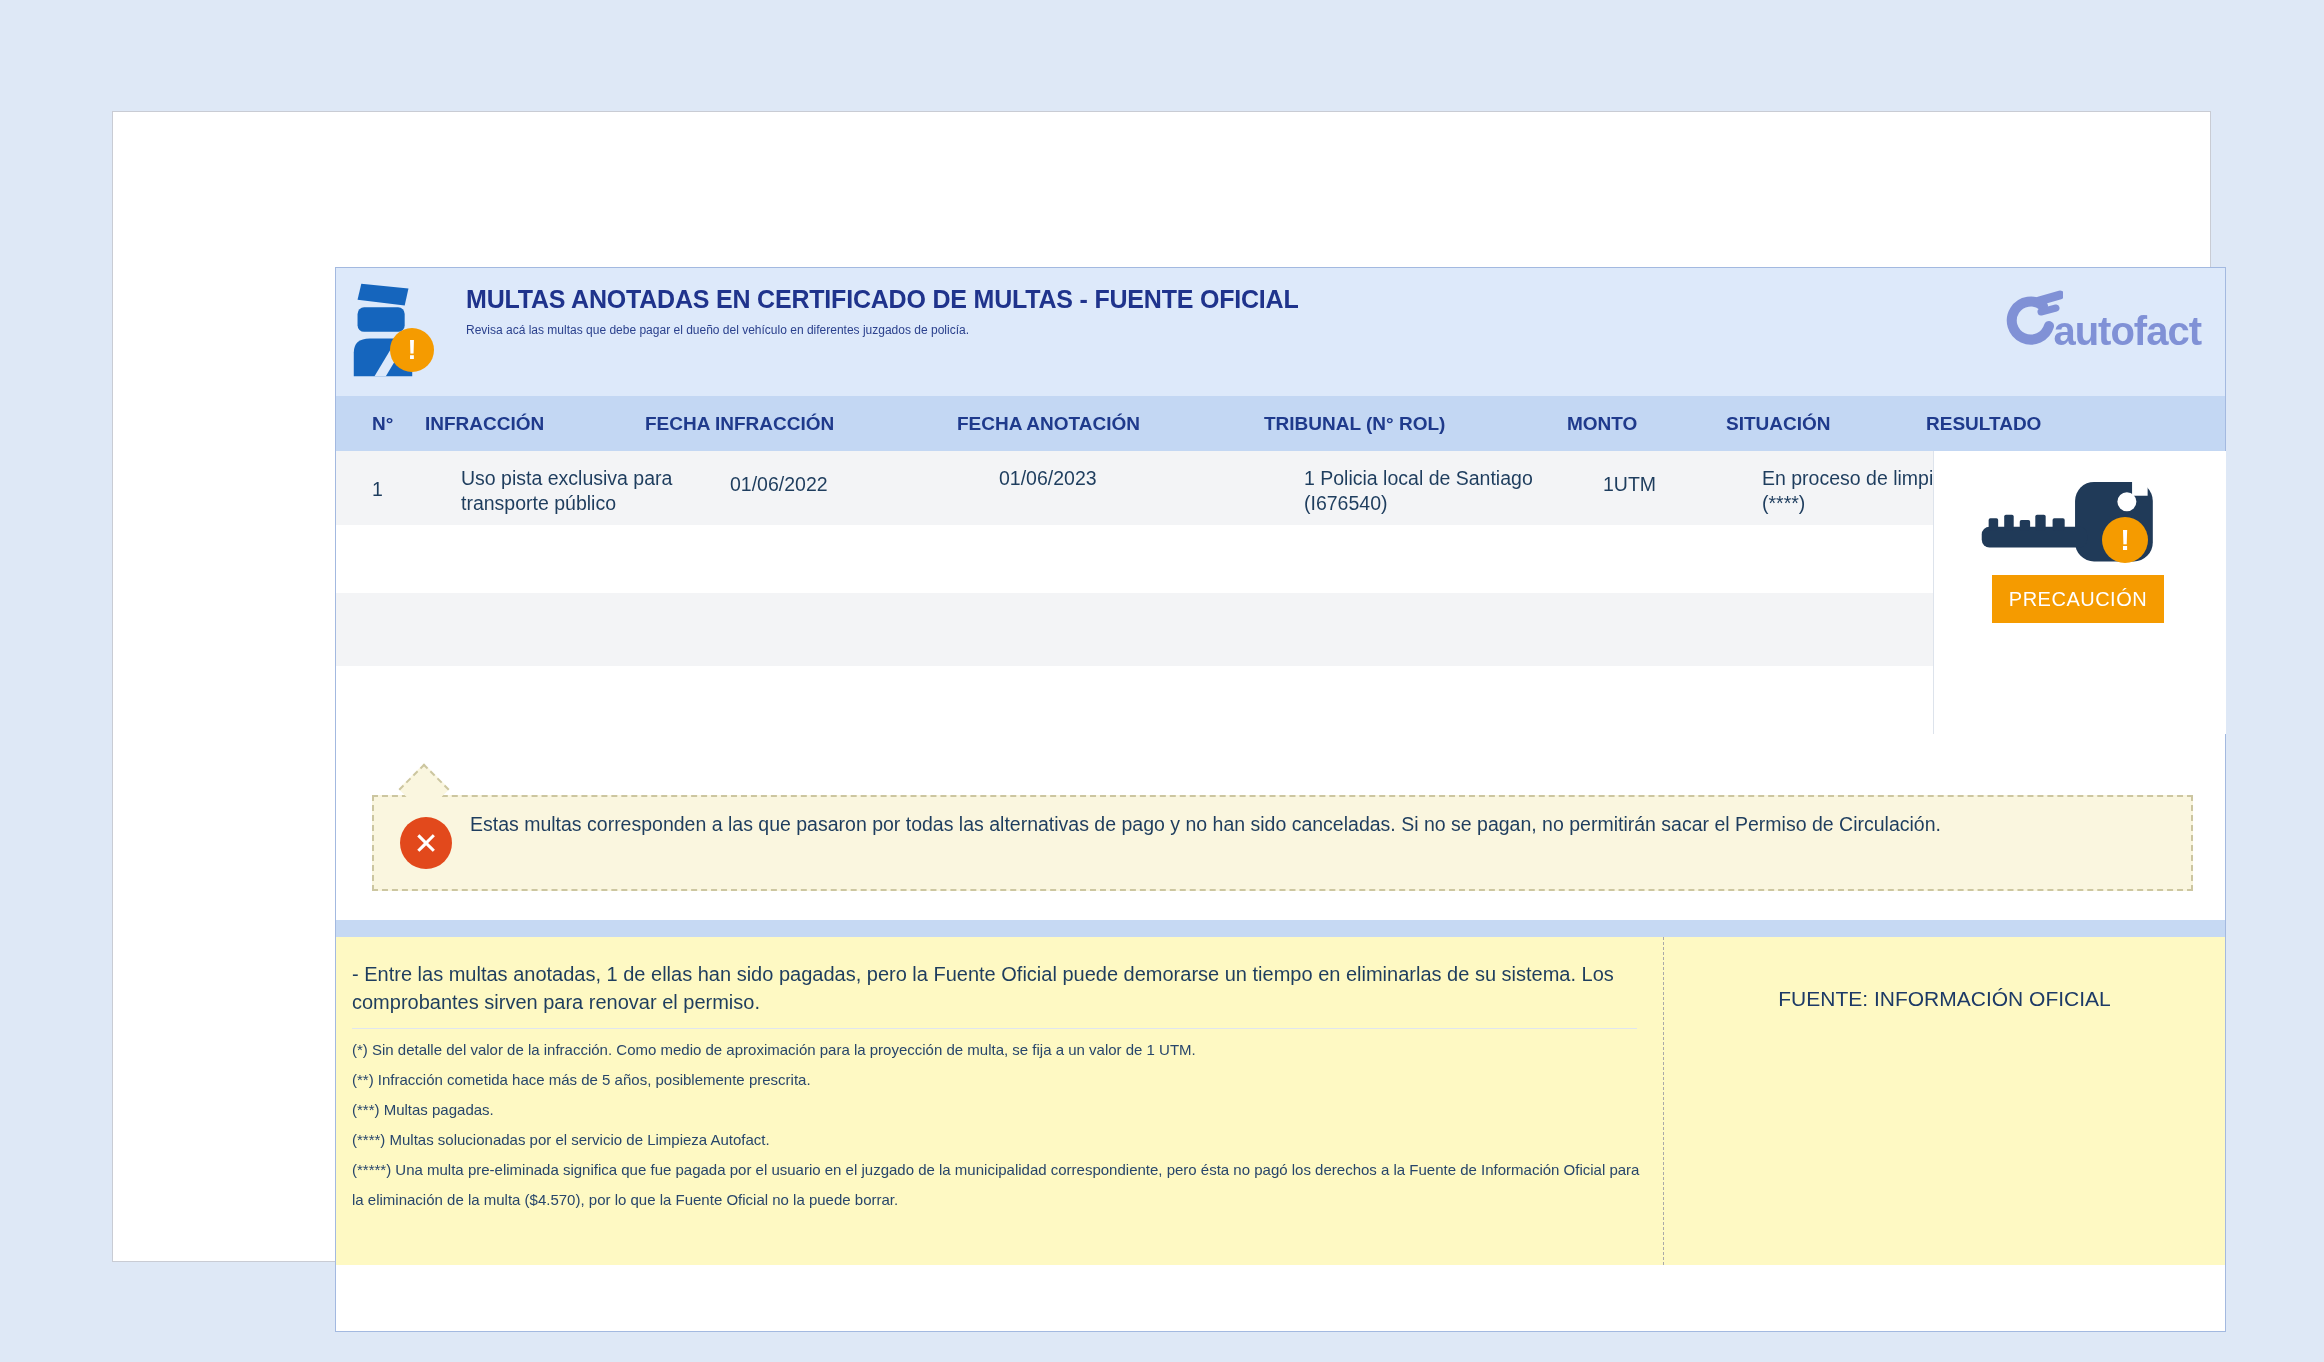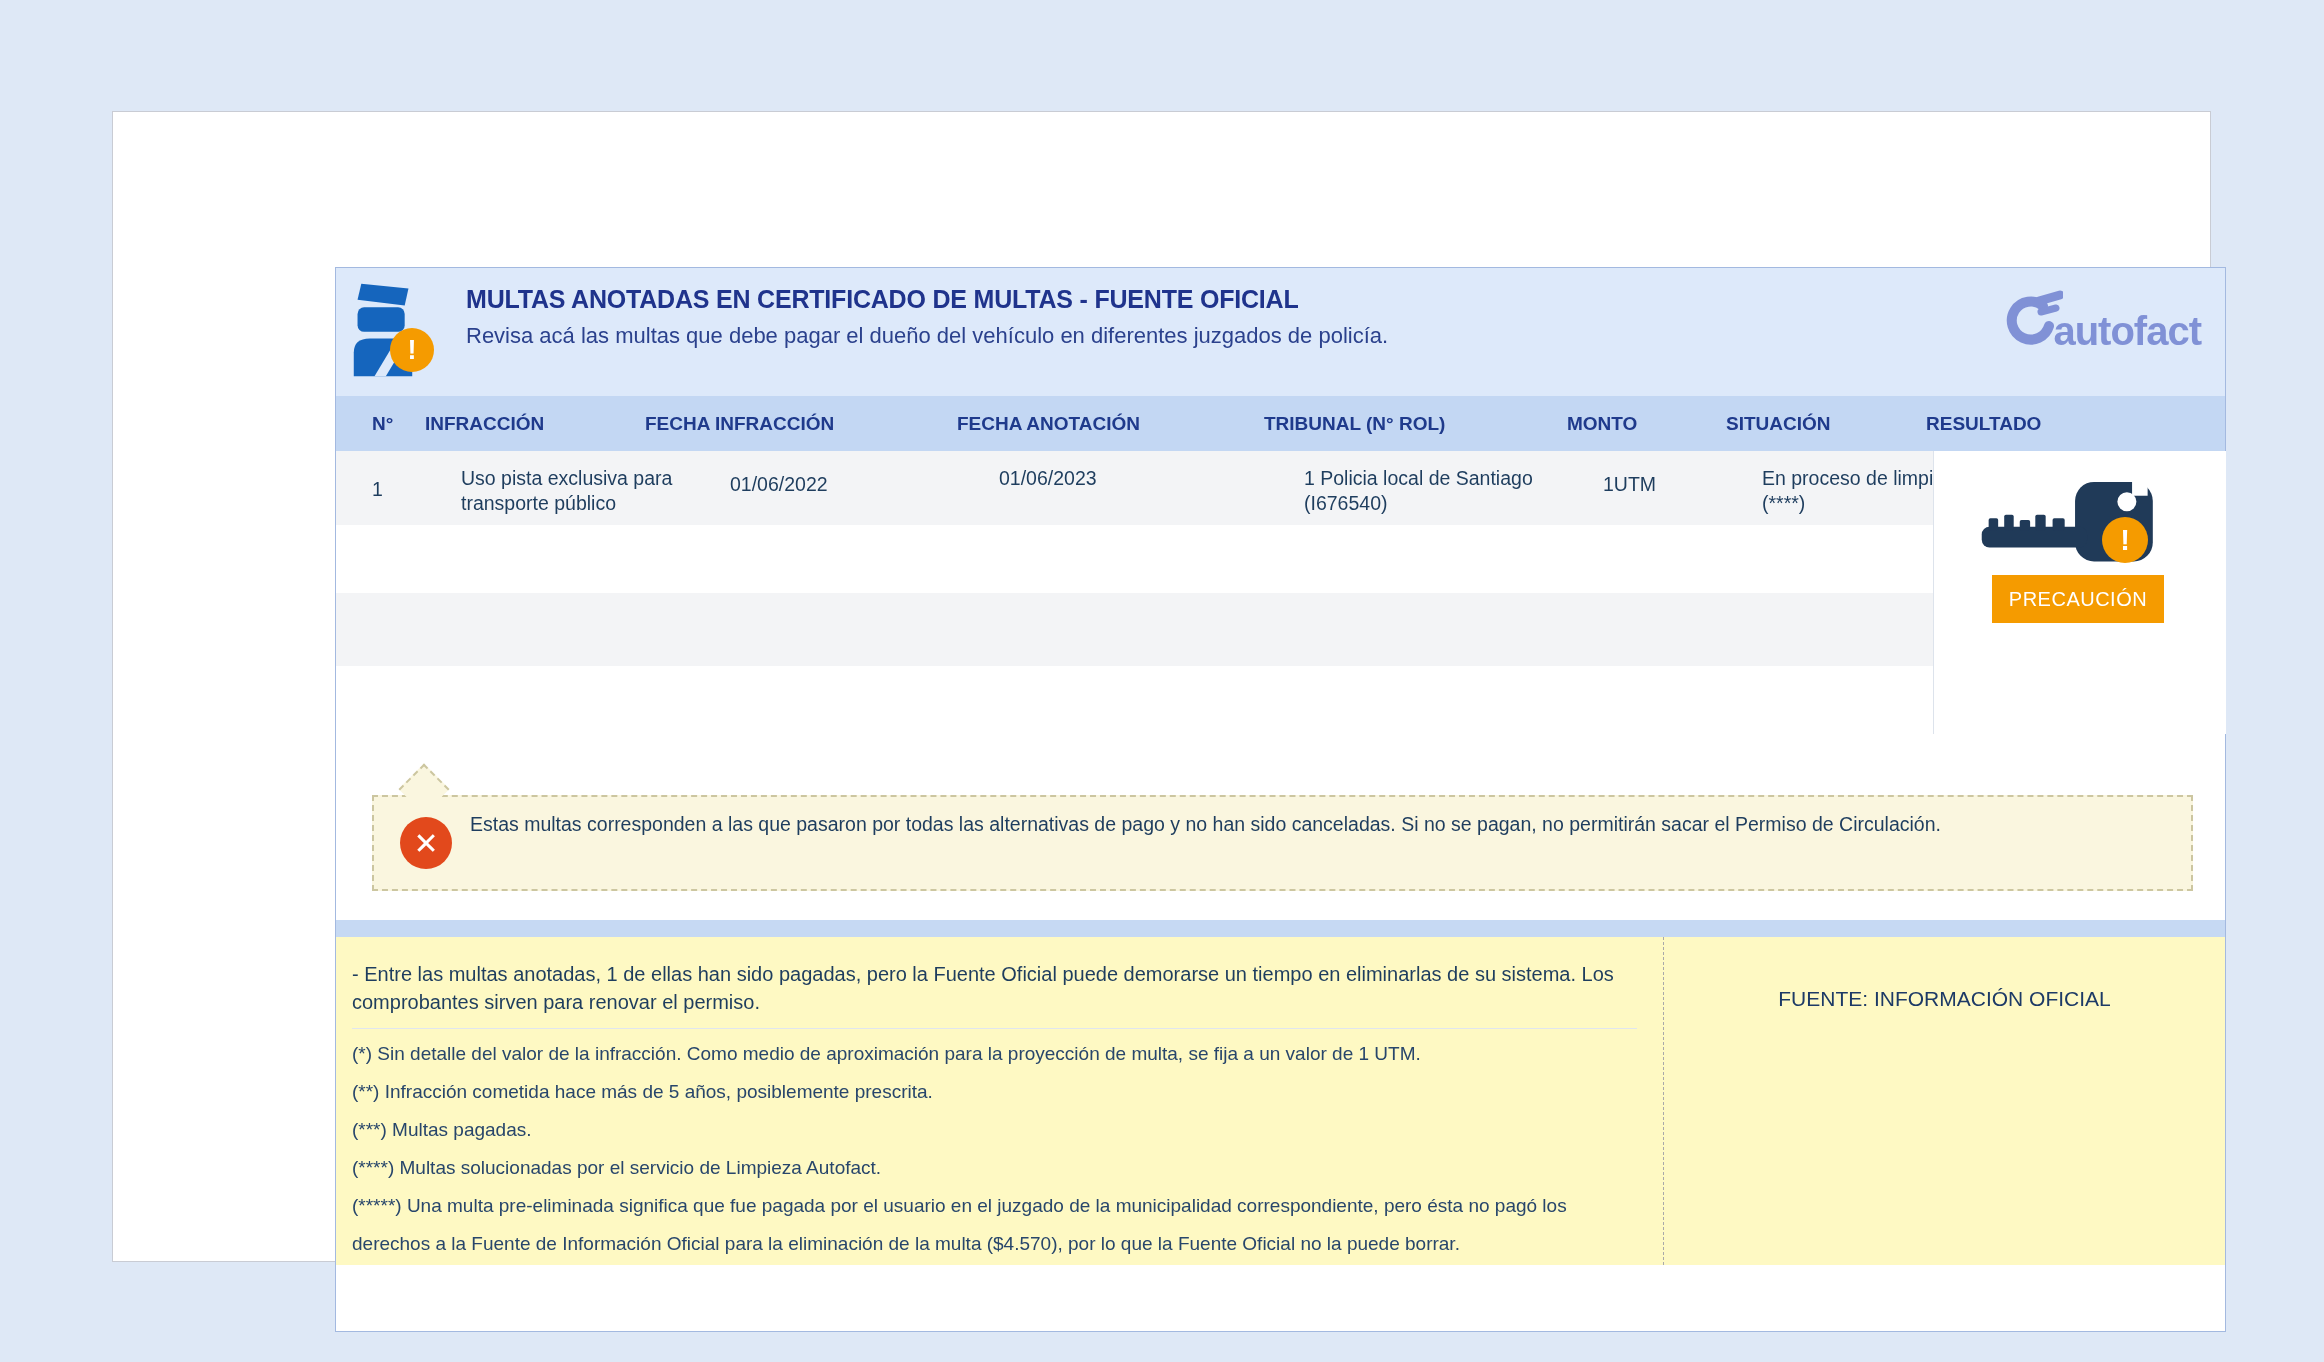--- a/index.html
+++ b/index.html
@@ -12,21 +12,21 @@
           background:#ffffff; border:1px solid #a3b9e0; }
 
   
   .card-header { position:absolute; left:0; top:0; width:100%; height:128px; background:#DDE9FA; }
   .officer-wrap { position:absolute; left:14px; top:12px; width:104px; height:104px; }
   .officer-badge { position:absolute; left:40px; top:48px; width:44px; height:44px; border-radius:50%;
                    background:#F59B00; color:#fff; font-weight:700; font-size:27px;
                    display:flex; align-items:center; justify-content:center; }
   .titles { position:absolute; left:130px; top:17px; }
   .page-title { font-size:25px; font-weight:700; color:#1F338C; letter-spacing:-0.2px; }
-  .page-subtitle { margin-top:9px; font-size:22px; color:#2B418D; }
+  .page-subtitle { margin-top:9px; font-size:12px; color:#2B418D; }
   .brand { position:absolute; right:24px; top:22px; display:flex; align-items:flex-end; }
   .brand-text { font-size:40px; font-weight:700; color:#8091D6; letter-spacing:-1px; margin-left:-10px; }
 
   
   .thead { position:absolute; left:0; top:128px; width:100%; height:55px; background:#C3D7F3;
            display:flex; align-items:center; color:#1F3A8C; font-weight:700; font-size:19px; }
   .th { flex:0 0 auto; }
   .th.c0 { width:89px; padding-left:36px; }
   .th.c1 { width:220px; } .th.c2 { width:312px; } .th.c3 { width:307px; }
   .th.c4 { width:303px; } .th.c5 { width:159px; } .th.c6 { width:200px; }
@@ -72,21 +72,21 @@
 
   .blue-strip { position:absolute; left:0; top:652px; width:100%; height:17px; background:#C6D9F3; }
 
   
   .footer { position:absolute; left:0; top:669px; width:100%; height:328px; display:flex; background:#fef9c3; }
   .foot-left { width:1328px; height:100%; border-right:1px dashed #A9A9A9;
                padding:24px 22px 10px 16px; }
   .summary { font-size:20px; line-height:1.38; color:#1E3D5E; width:1300px; }
   .divider { border-top:1px solid #E0E6EF; margin:12px 4px 6px 0; }
   .footnotes { width:1290px; }
-  .footnote { font-size:19px; line-height:2.0; color:#28466B; }
+  .footnote { font-size:15px; line-height:2.0; color:#28466B; }
   .foot-right { flex:1 1 auto; padding-top:50px; text-align:center; }
   .source { font-size:21px; color:#1D3A66; }
 </style>
 </head>
 <body>
 
 <div class="stage">
   <div class="panel">
     <div class="card">
 

